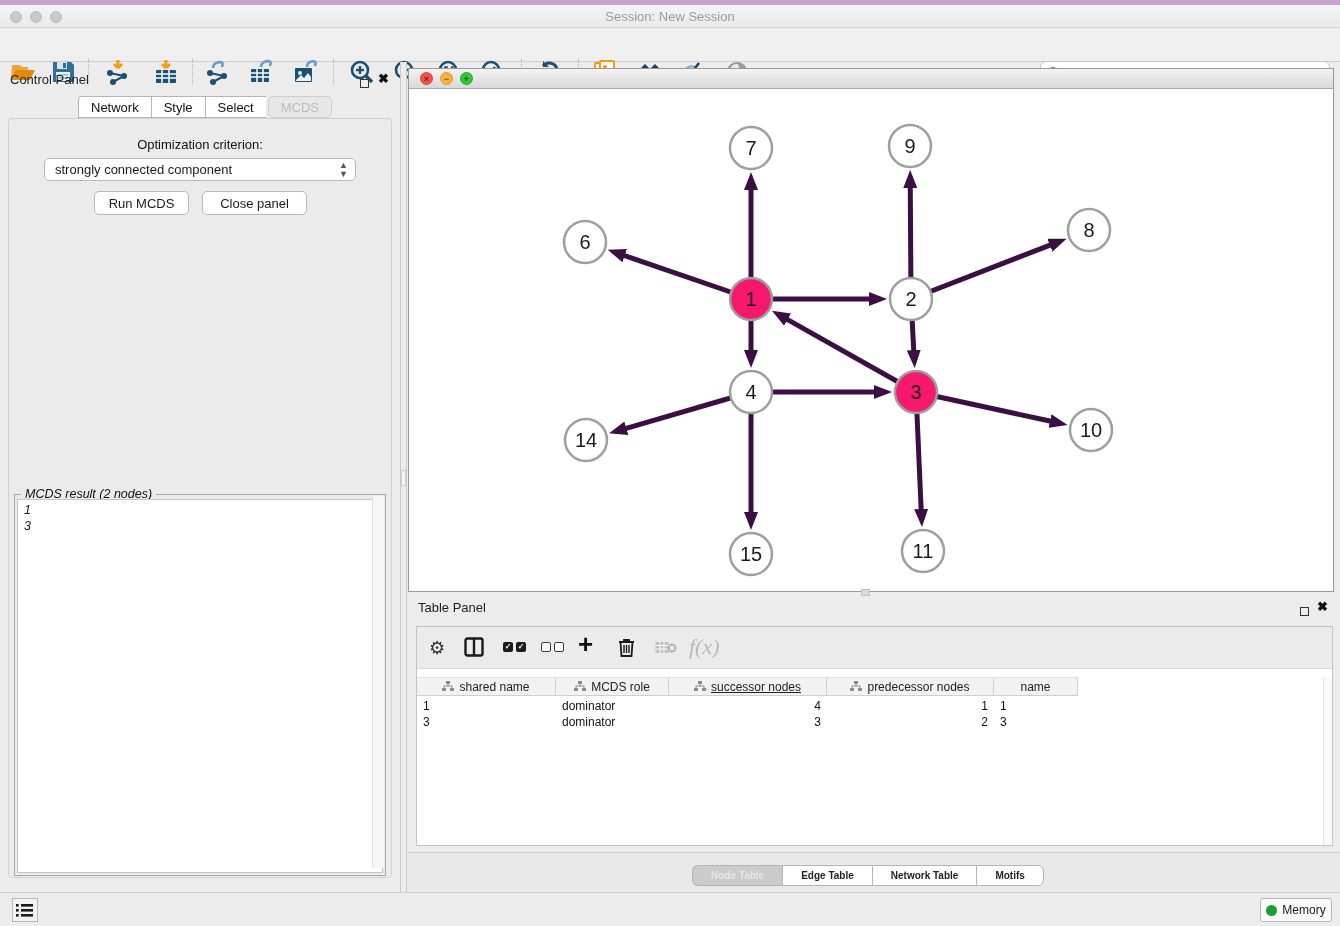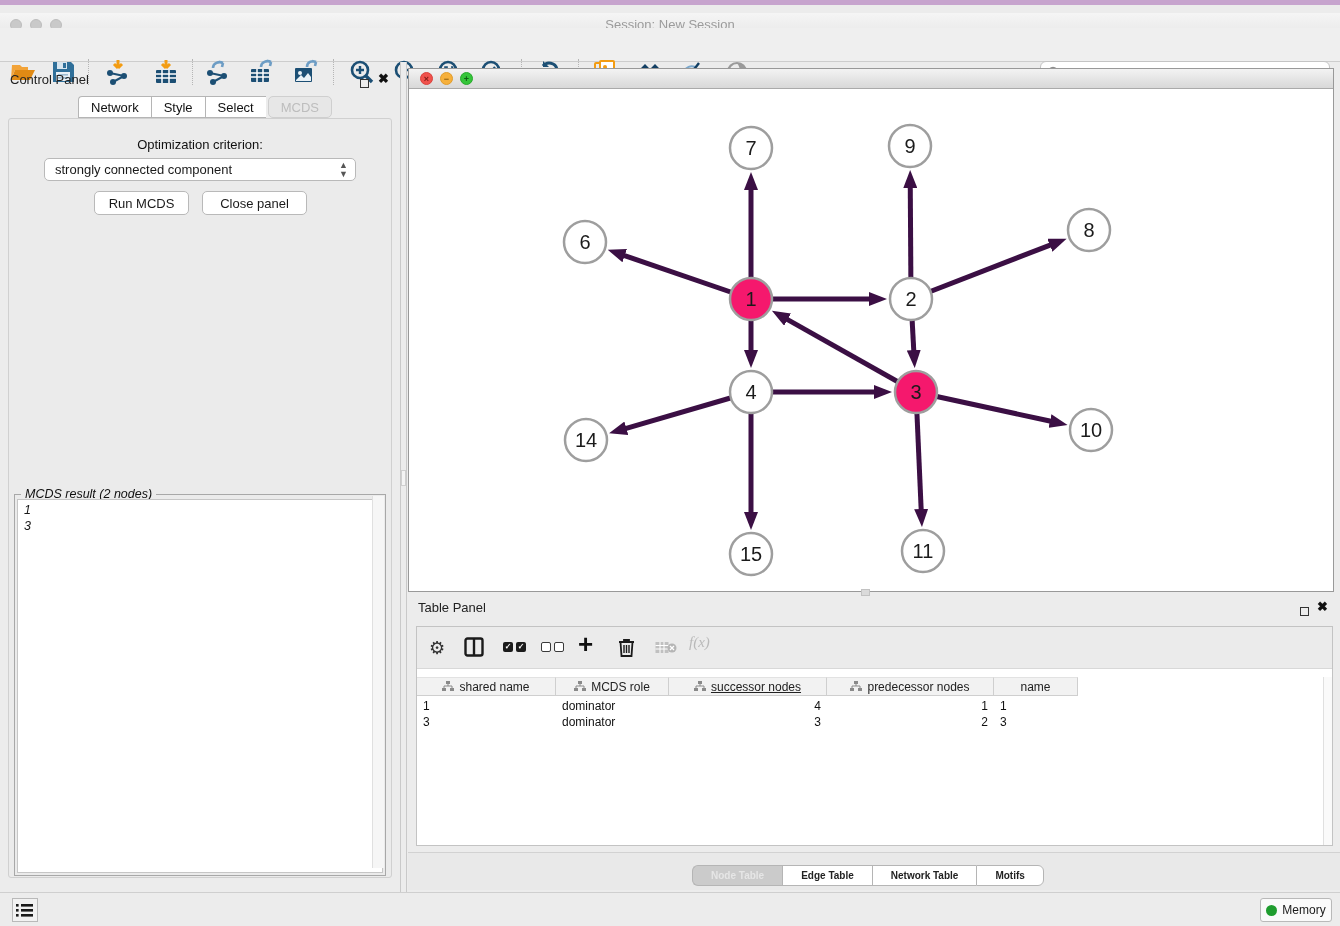--- a/index.html
+++ b/index.html
@@ -2,21 +2,21 @@
 <html><head>
 <meta charset="utf-8">
 <style>
   * { margin:0; padding:0; box-sizing:border-box; }
   html,body { width:1340px; height:926px; }
   body { font-family:"Liberation Sans", sans-serif; background:#ececec; position:relative; overflow:hidden; color:#1a1a1a; }
   .abs { position:absolute; }
 
   
   .desktop-strip { left:0; top:0; width:1340px; height:5px; background:#c7a4ce; }
-  .titlebar { left:0; top:5px; width:1340px; height:23px; background:linear-gradient(#f5f5f5,#e9e9e9); border-bottom:1px solid #d4d4d4;margin-top:8px; }
+  .titlebar { left:0; top:5px; width:1340px; height:23px; background:linear-gradient(#f5f5f5,#e9e9e9); border-bottom:1px solid #d4d4d4; }
   .tl { width:12px; height:12px; border-radius:50%; background:#c9c9c9; border:1px solid #bdbdbd; display:inline-block; }
   .win-title { width:100%; text-align:center; top:4px; font-size:13px; color:#9b9b9b; }
 
   
   .toolbar { left:0; top:28px; width:1340px; height:34px; background:#efefef; border-bottom:1px solid #cdcdcd; }
   .tb-icon { position:absolute; top:31px; width:26px; height:26px; cursor:default; }
   .tb-sep { position:absolute; top:31px; height:26px; border-left:1px dotted #b5b5b5; }
   .searchbox { position:absolute; left:1040px; top:33px; width:290px; height:23px; background:#fff; border:1px solid #c4c4c4; border-radius:6px; }
   .searchbox svg { position:absolute; left:6px; top:4px; }
   .searchbox input { position:absolute; left:24px; top:1px; width:260px; height:19px; border:none; outline:none; font-size:12px; background:transparent; }
@@ -51,21 +51,21 @@
   .h-divider-handle { left:861px; top:589px; width:9px; height:7px; background:#dadada; border:1px solid #c2c2c2; }
 
   
   .tp-title { left:418px; top:600px; font-size:13px; color:#222; }
   .tp-box { left:416px; top:626px; width:917px; height:220px; background:#fff; border:1px solid #c3c3c3; }
   .tp-toolbar { position:absolute; left:0; top:0; width:100%; height:42px; background:#ebebeb; border-bottom:1px solid #d8d8d8; }
   .tp-ic { position:absolute; top:10px; }
   .checkpair { display:inline-flex; gap:3px; }
   .cbx-on { width:10px; height:10px; background:#1b1b1b; border-radius:2px; color:#fff; font-size:8px; line-height:10px; text-align:center; font-weight:bold; }
   .cbx-off { width:10px; height:10px; background:#fff; border:1.5px solid #3a3a3a; border-radius:2px; }
-  .fx { font-family:"Liberation Serif", serif; font-style:italic; font-size:15px; color:#b9b9b9; }
+  .fx { font-family:"Liberation Serif", serif; font-style:italic; font-size:22px; color:#b9b9b9; }
   .thead { position:absolute; left:0px; top:50px; height:19px; display:flex; }
   .th { background:#f2f2f2; border-right:1px solid #cfcfcf; border-top:1px solid #e2e2e2; border-bottom:1px solid #cfcfcf; font-size:12px; color:#222; display:flex; align-items:center; justify-content:center; gap:5px; }
   .trow { position:absolute; left:0; display:flex; height:16px; font-size:12px; color:#111; }
   .td { padding:1px 6px 0 6px; }
   .num-r { text-align:right; }
   .tp-scroll { position:absolute; right:0px; top:50px; width:9px; height:168px; background:#fafafa; border-left:1px solid #e0e0e0; }
   .tp-tabs-strip { left:408px; top:852px; width:932px; height:38px; background:#e9e9e9; border-top:1px solid #d2d2d2; }
   .tp-tabs { position:absolute; left:284px; top:12px; display:flex; }
   .tp-tab { background:#fff; border:1px solid #b5b5b5; border-right:none; font-size:10px; font-weight:600; padding:4px 18px; color:#222; }
   .tp-tab:first-child { border-radius:6px 0 0 6px; background:#cbcbcb; color:#e6e6e6; border-color:#b5b5b5; }

